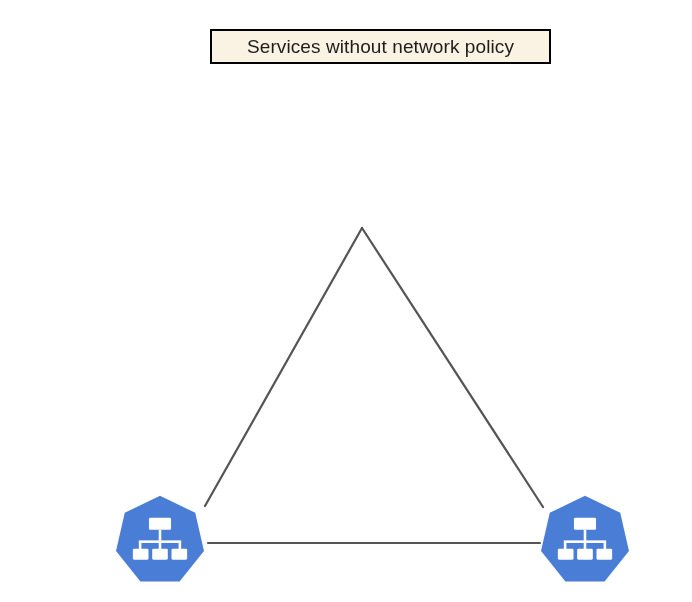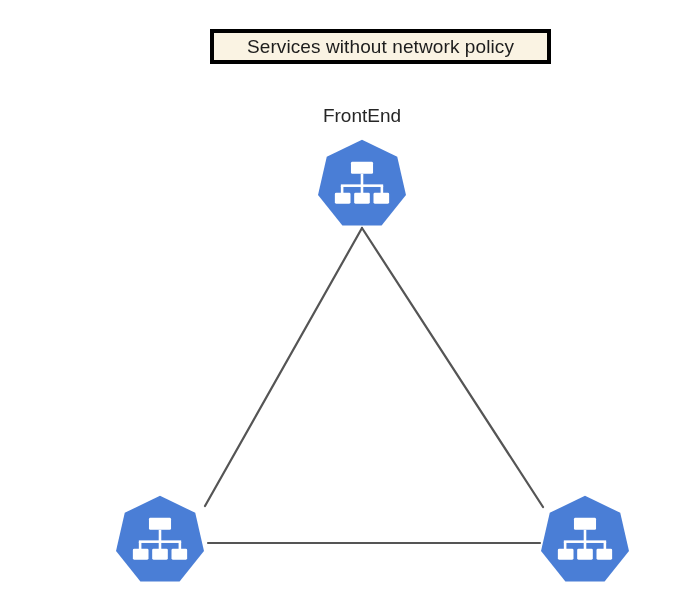--- a/index.html
+++ b/index.html
@@ -21,21 +21,21 @@
 
   
   #title-banner {
     position: absolute;
     left: 210px;
     top: 29px;
     width: 341px;
     height: 35px;
     box-sizing: border-box;
     background: #faf3e3;
-    border: 4px solid #000000;
+    border: 2px solid #000000;
     display: flex;
     align-items: center;
     justify-content: center;
   }
   #title-banner .title-text {
     font-size: 19px;
     color: #1d1d1d;
     letter-spacing: 0.1px;
     white-space: nowrap;
   }
@@ -86,37 +86,20 @@
   <div id="title-banner">
     <span class="title-text">Services without network policy</span>
   </div>
 
   <svg id="edges" viewBox="0 0 692 602">
     <line x1="362" y1="228" x2="205" y2="506" stroke="#555555" stroke-width="2.2" stroke-linecap="round"></line>
     <line x1="362" y1="228" x2="543" y2="507" stroke="#555555" stroke-width="2.2" stroke-linecap="round"></line>
     <line x1="208" y1="543" x2="540" y2="543" stroke="#555555" stroke-width="2.2" stroke-linecap="round"></line>
   </svg>
 
-  <div class="node" id="node-frontend">
-    <span class="node-label">FrontEnd</span>
-    <svg class="node-icon" viewBox="0 0 100 100">
-      <polygon points="50,3 88.3,21.5 97.8,63 71.3,96.2 28.7,96.2 2.2,63 11.7,21.5" fill="#4a7ed6"></polygon>
-      <g fill="#ffffff">
-        <rect x="38" y="27" width="24" height="13" rx="1.5"></rect>
-        <rect x="48.6" y="40" width="2.8" height="13"></rect>
-        <rect x="27" y="51.5" width="46" height="2.8"></rect>
-        <rect x="27" y="53" width="2.8" height="8"></rect>
-        <rect x="48.6" y="53" width="2.8" height="8"></rect>
-        <rect x="70.2" y="53" width="2.8" height="8"></rect>
-        <rect x="20.5" y="60.5" width="17" height="12" rx="1.5"></rect>
-        <rect x="41.5" y="60.5" width="17" height="12" rx="1.5"></rect>
-        <rect x="62.5" y="60.5" width="17" height="12" rx="1.5"></rect>
-      </g>
-    </svg>
-  </div>
 
   <div class="node" id="node-left">
     <span class="node-label"></span>
     <svg class="node-icon" viewBox="0 0 100 100">
       <polygon points="50,3 88.3,21.5 97.8,63 71.3,96.2 28.7,96.2 2.2,63 11.7,21.5" fill="#4a7ed6"></polygon>
       <g fill="#ffffff">
         <rect x="38" y="27" width="24" height="13" rx="1.5"></rect>
         <rect x="48.6" y="40" width="2.8" height="13"></rect>
         <rect x="27" y="51.5" width="46" height="2.8"></rect>
         <rect x="27" y="53" width="2.8" height="8"></rect>

